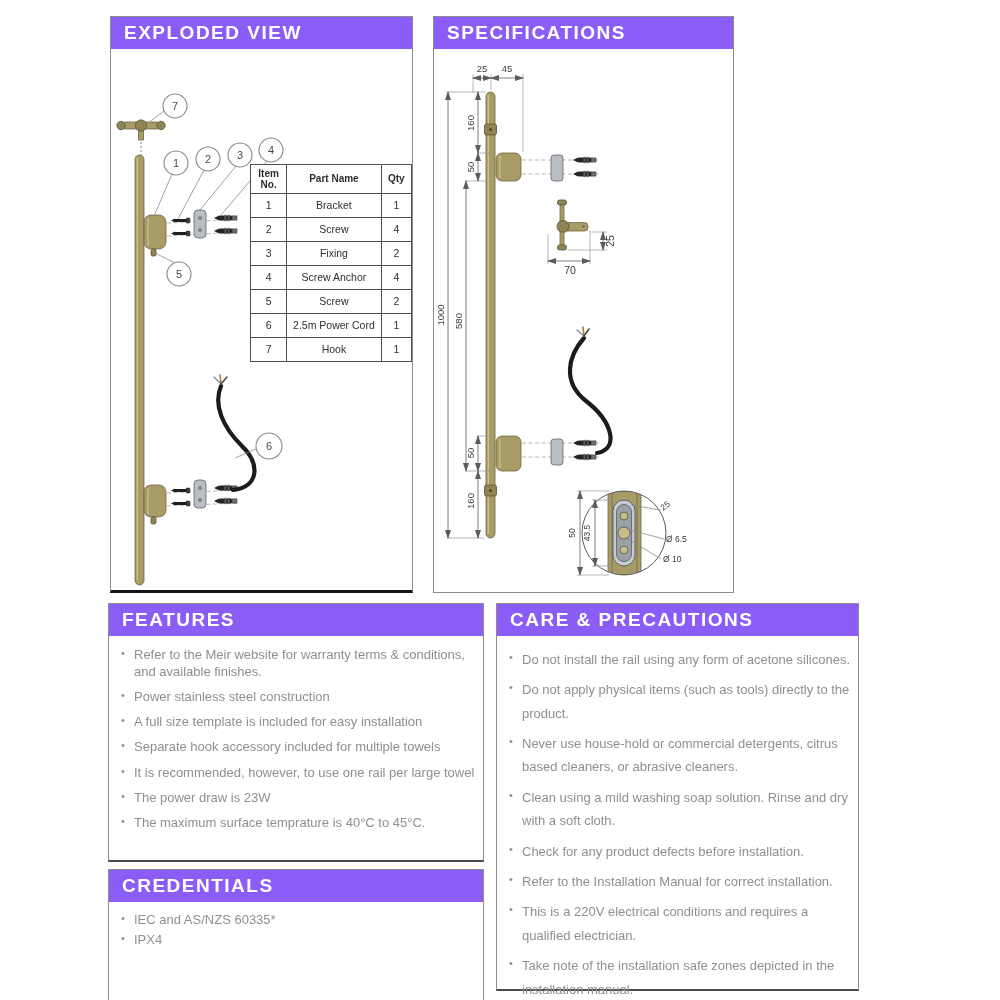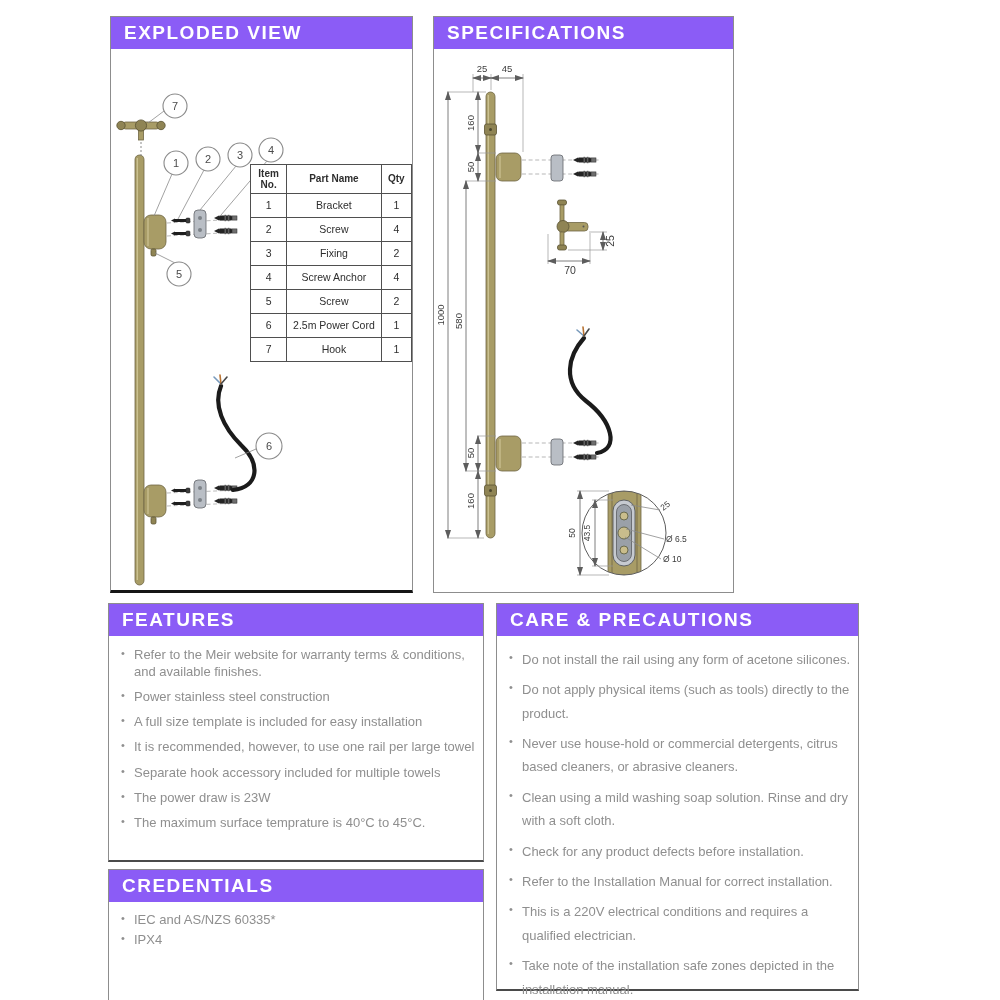--- a/index.html
+++ b/index.html
@@ -361,22 +361,22 @@
     </svg>
   </div>
 </div>
 
 <div class="panel" id="features">
   <div class="panel-header">FEATURES</div>
   <ul class="bullet-list">
     <li>Refer to the Meir website for warranty terms &amp; conditions, and available finishes.</li>
     <li>Power stainless steel construction</li>
     <li>A full size template is included for easy installation</li>
+    <li>Separate hook accessory included for multiple towels</li>
     <li>It is recommended, however, to use one rail per large towel</li>
-    <li>Separate hook accessory included for multiple towels</li>
     <li>The power draw is 23W</li>
     <li>The maximum surface temprature is 40°C to 45°C.</li>
   </ul>
 </div>
 
 <div class="panel" id="care">
   <div class="panel-header">CARE &amp; PRECAUTIONS</div>
   <ul class="bullet-list">
     <li>Do not install the rail using any form of acetone silicones.</li>
     <li>Do not apply physical items (such as tools) directly to the product.</li>

